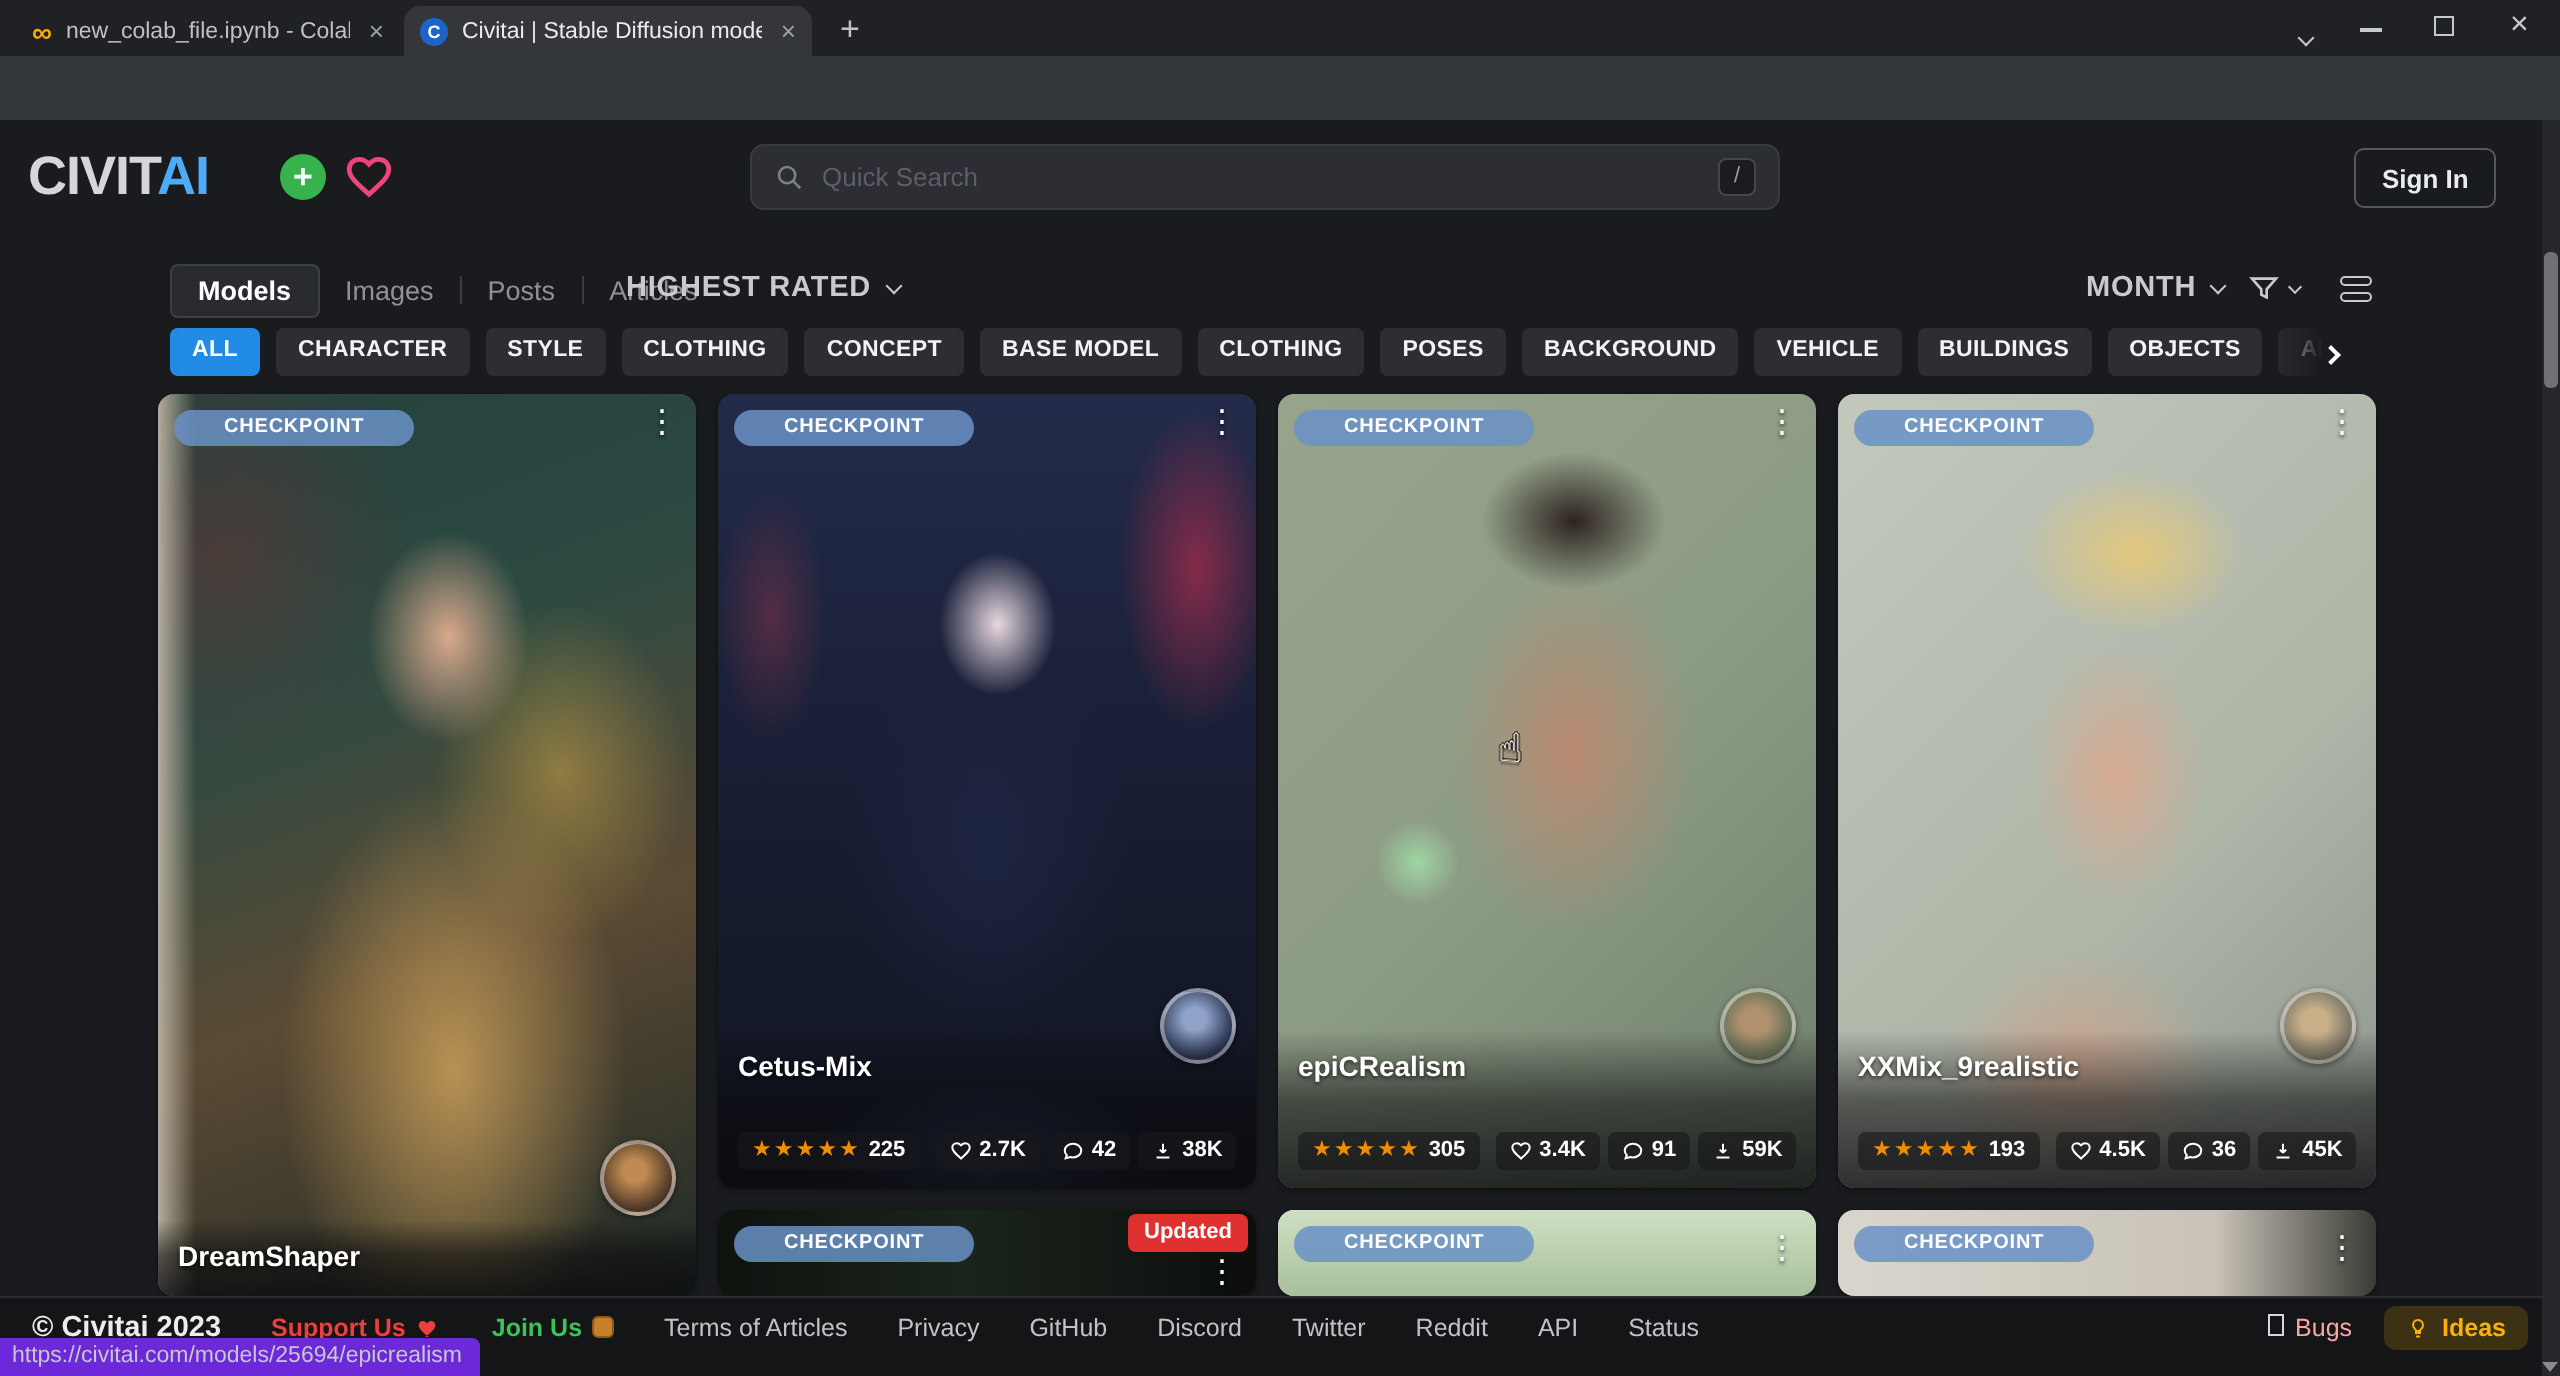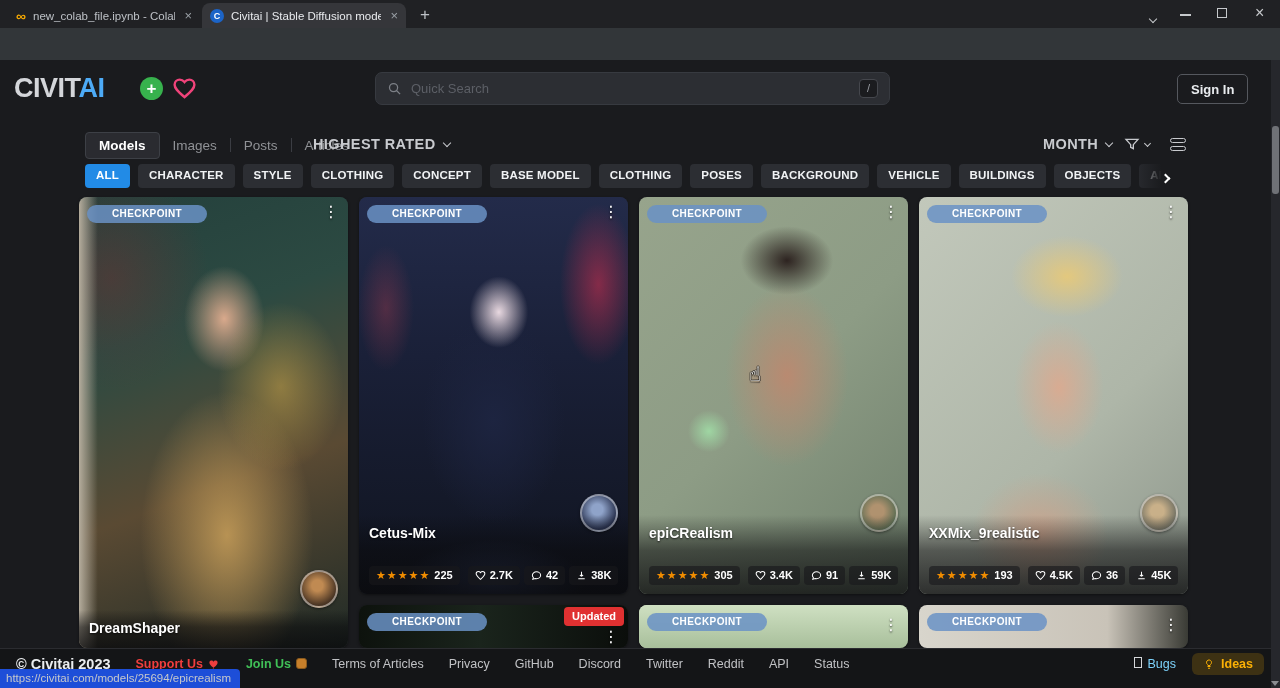--- a/index.html
+++ b/index.html
@@ -140,25 +140,25 @@
   .footer { position:absolute; left:0; top:648px; width:1280px; height:40px; background:#141517;
     border-top:1px solid #2b2c30; display:flex; align-items:center; padding:0 16px 10px; gap:25px;
     font-size:12.5px; color:#c1c2c5; }
   .copyright { font-size:14.5px; font-weight:700; color:#ebedef; }
   .f-link { display:flex; align-items:center; gap:5px; }
   .support { color:#f03e3e; font-weight:600; }
   .join { color:#40c057; font-weight:600; }
   .join-emoji { width:11px; height:11px; background:#c77f2a; border-radius:3px; border:1px solid #8a5a1d; }
   .f-right { margin-left:auto; display:flex; align-items:center; gap:16px; }
   .bug-box { width:8px; height:11px; border:1.4px solid #d5d7da; }
-  .bugs { color:#7dd3fc; display:flex; gap:6px; }
+  .bugs { color:#fca5a5; display:flex; gap:6px; }
   .ideas-btn { background:rgba(250,176,5,0.18); border-radius:6px; padding:4px 11px; color:#fab005;
     font-weight:700; display:flex; align-items:center; gap:6px; }
 
-  .status-bubble { position:absolute; left:0; bottom:0; height:19px; background:#1d4ed8; color:#c6c8cb;
+  .status-bubble { position:absolute; left:0; bottom:0; height:19px; background:#6d28d9; color:#c6c8cb;
     font-size:11.5px; padding:3px 9px 0 6px; border-top-right-radius:4px; z-index:70; white-space:nowrap; }
 
   .cursor { position:absolute; left:749px; top:362px; z-index:90; font-size:20px; color:#fff;
     text-shadow:-1px 0 0 #222, 1px 0 0 #222, 0 -1px 0 #222, 0 1.5px 1px #222; }
 </style>
 </head>
 <body>
 
 <div class="tabstrip">
   <div class="tab tab-inactive">

